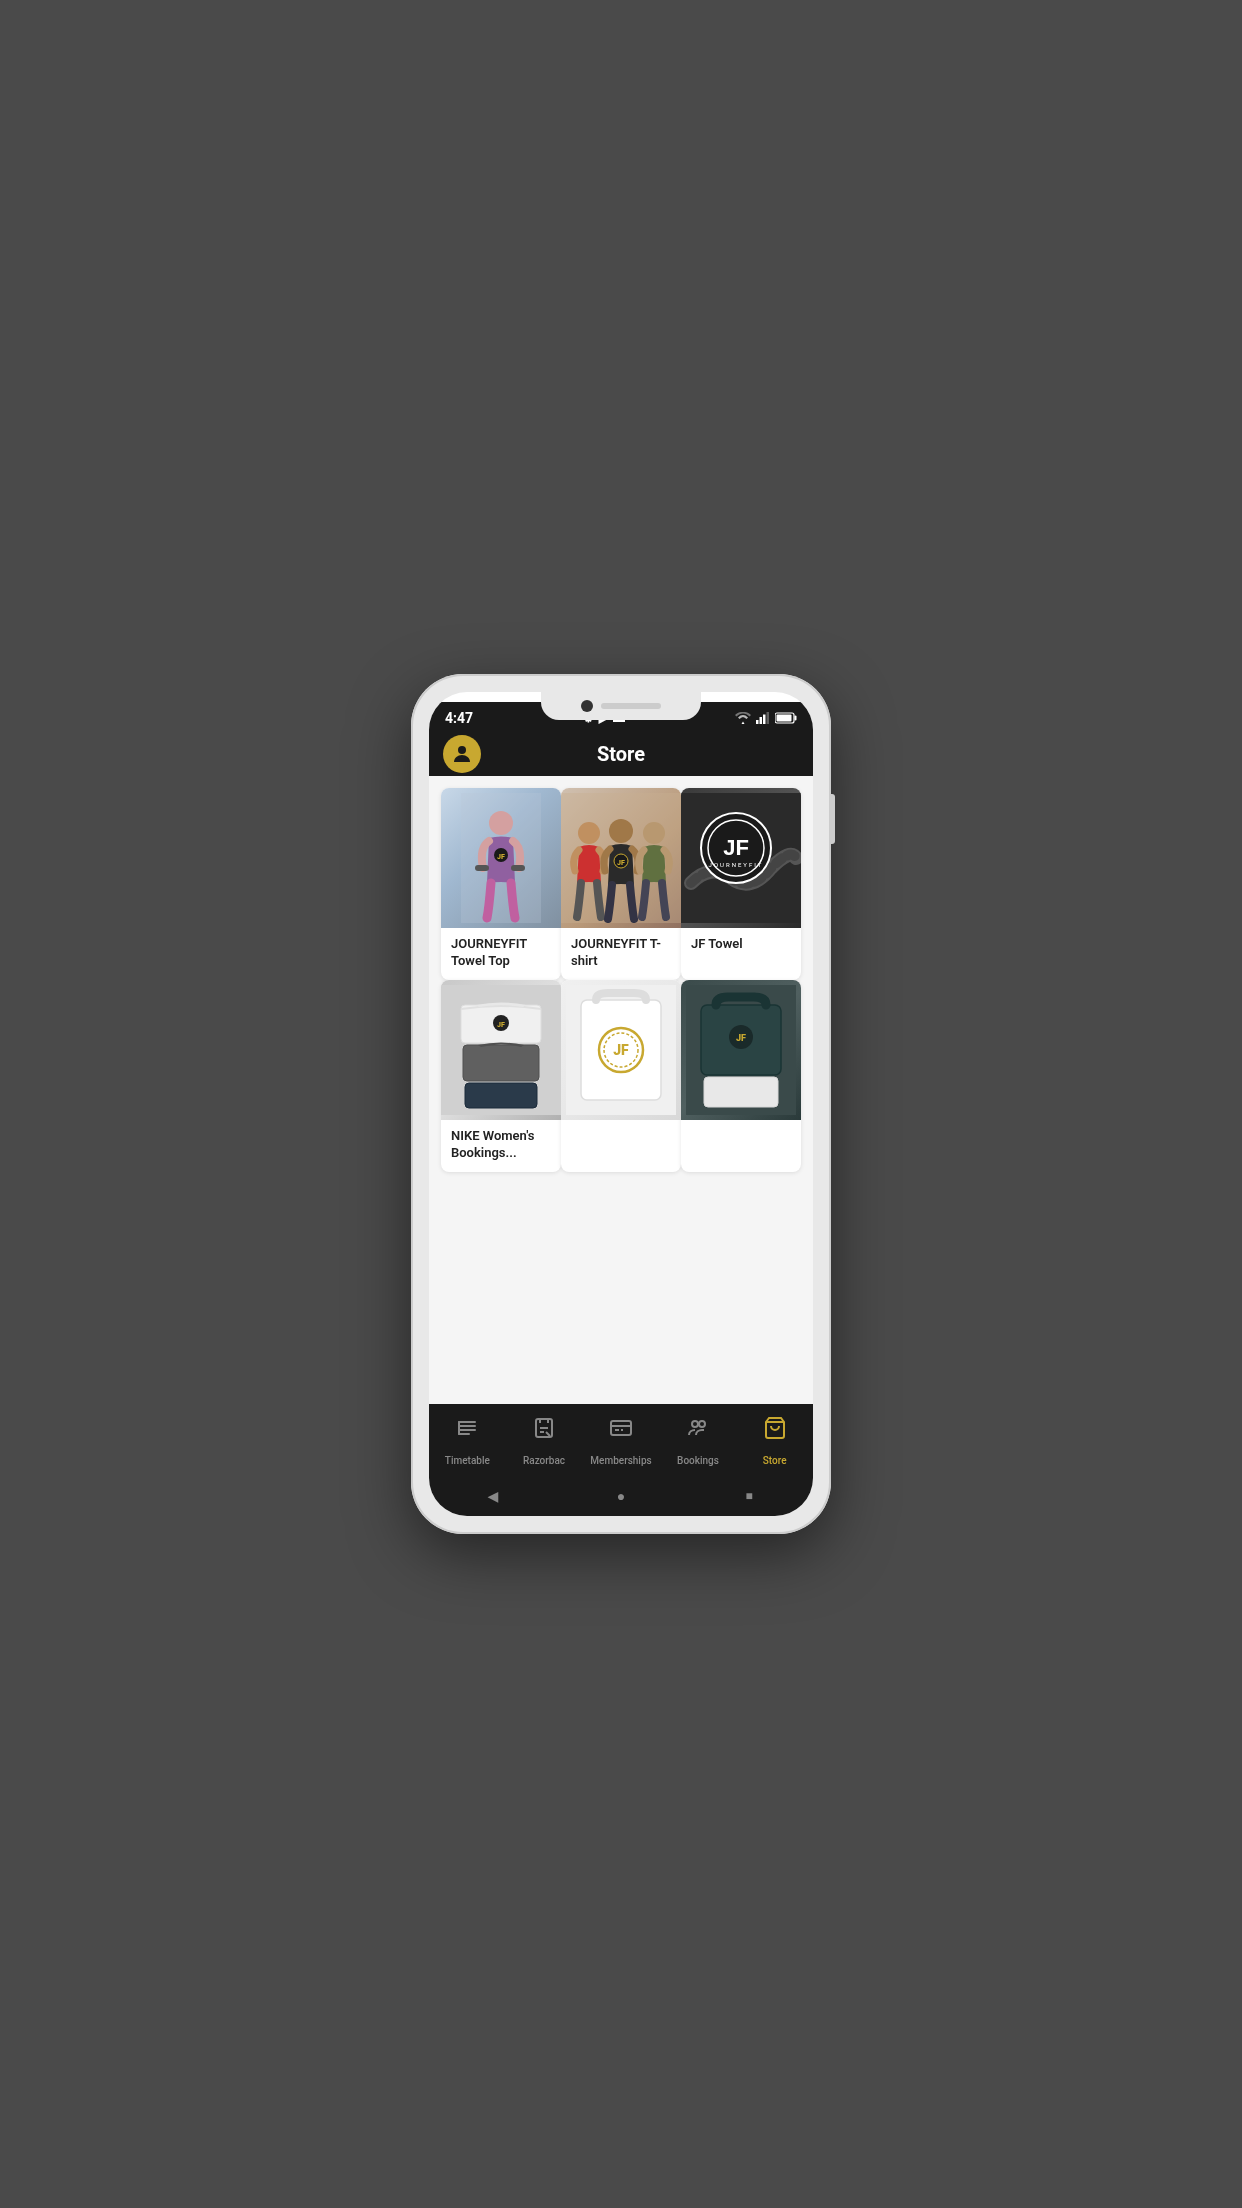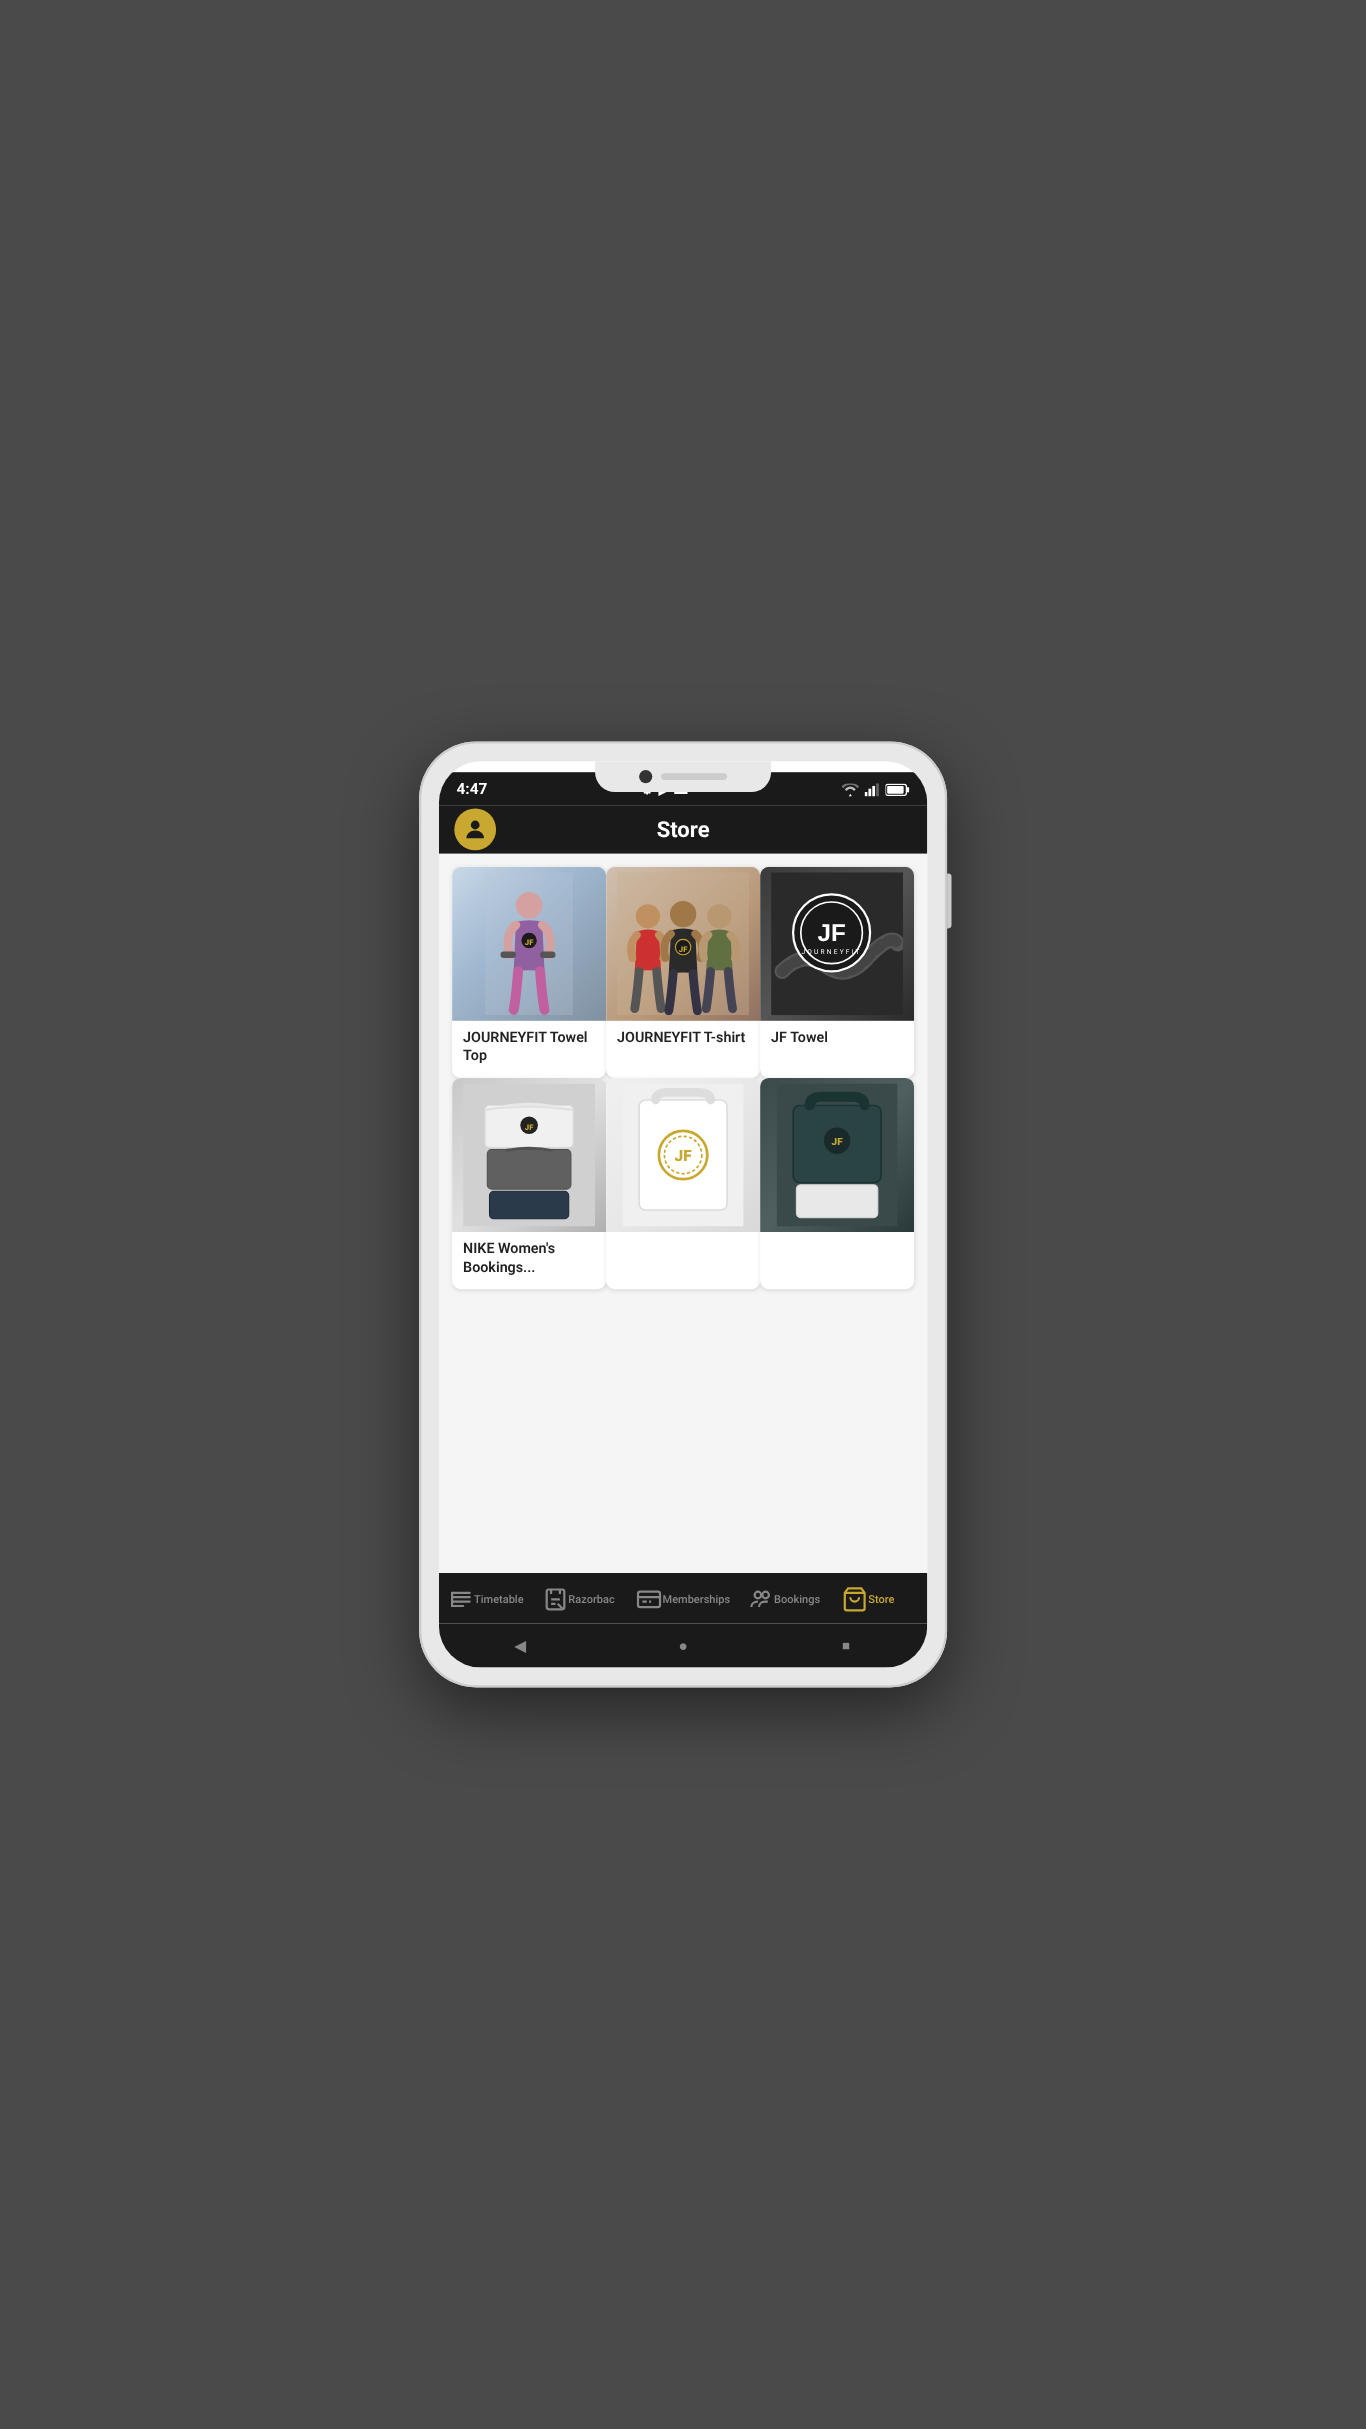--- a/index.html
+++ b/index.html
@@ -6,21 +6,21 @@
     body {
       background: #4a4a4a;
       display: flex;
       justify-content: center;
       align-items: center;
       min-height: 100vh;
       font-family: -apple-system, BlinkMacSystemFont, 'Segoe UI', Roboto, sans-serif;
     }
 
     .phone-outer {
-      width: 480px;
+      width: 420px;
       height: 860px;
       background: #e8e8e8;
       border-radius: 52px;
       padding: 18px;
       box-shadow: 0 20px 60px rgba(0,0,0,0.5), inset 0 0 0 2px #ccc;
       position: relative;
     }
 
     .phone-inner {
       width: 100%;
@@ -188,23 +188,23 @@
       background: #1a1a1a;
       padding: 8px 0 6px;
       display: flex;
       align-items: center;
       justify-content: space-around;
       flex-shrink: 0;
     }
 
     .nav-item {
       display: flex;
-      flex-direction: row;
-      align-items: center;
-      gap: 0;
+      flex-direction: column;
+      align-items: center;
+      gap: 15px;
       padding: 4px 8px;
       cursor: pointer;
       flex: 1;
     }
 
     .nav-label {
       font-size: 10px;
       color: #888;
       font-weight: 500;
     }

